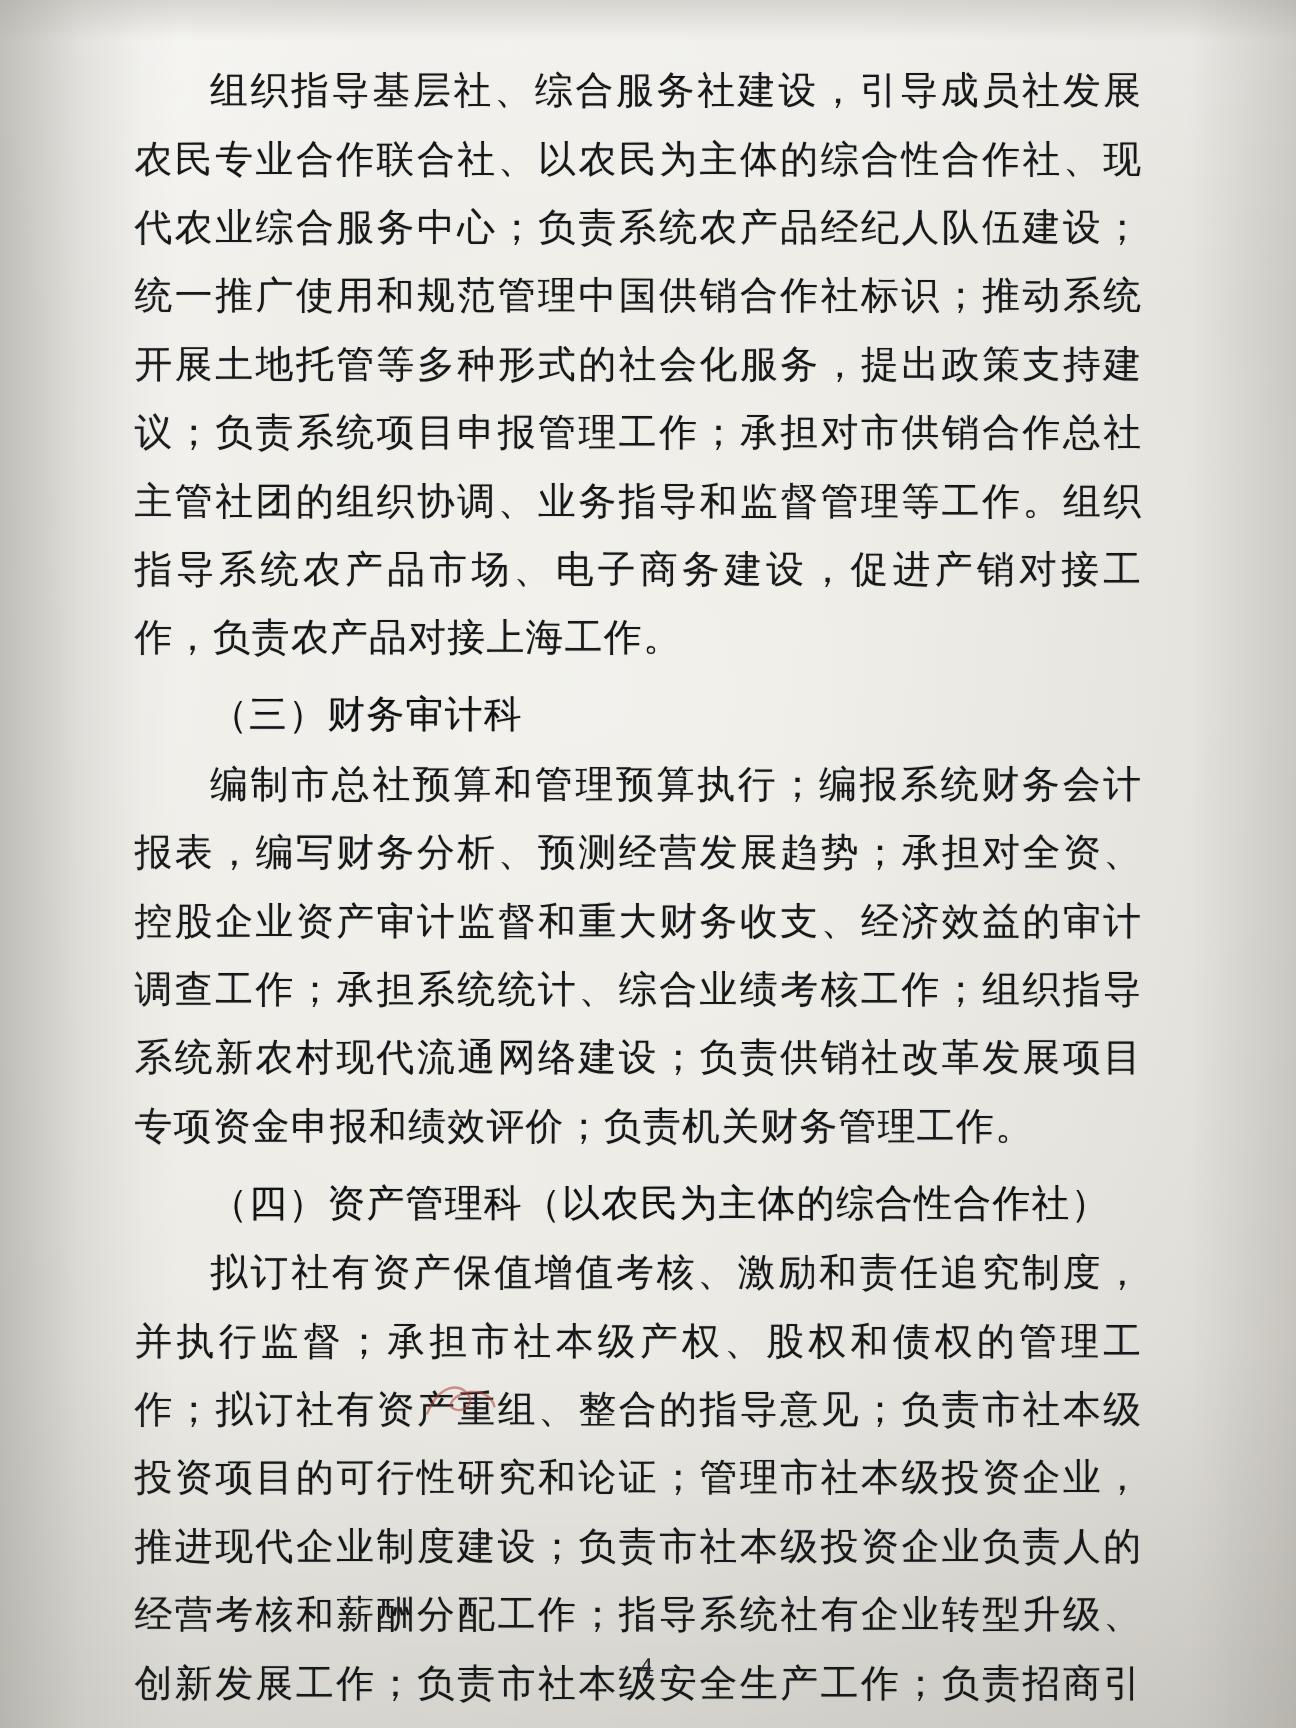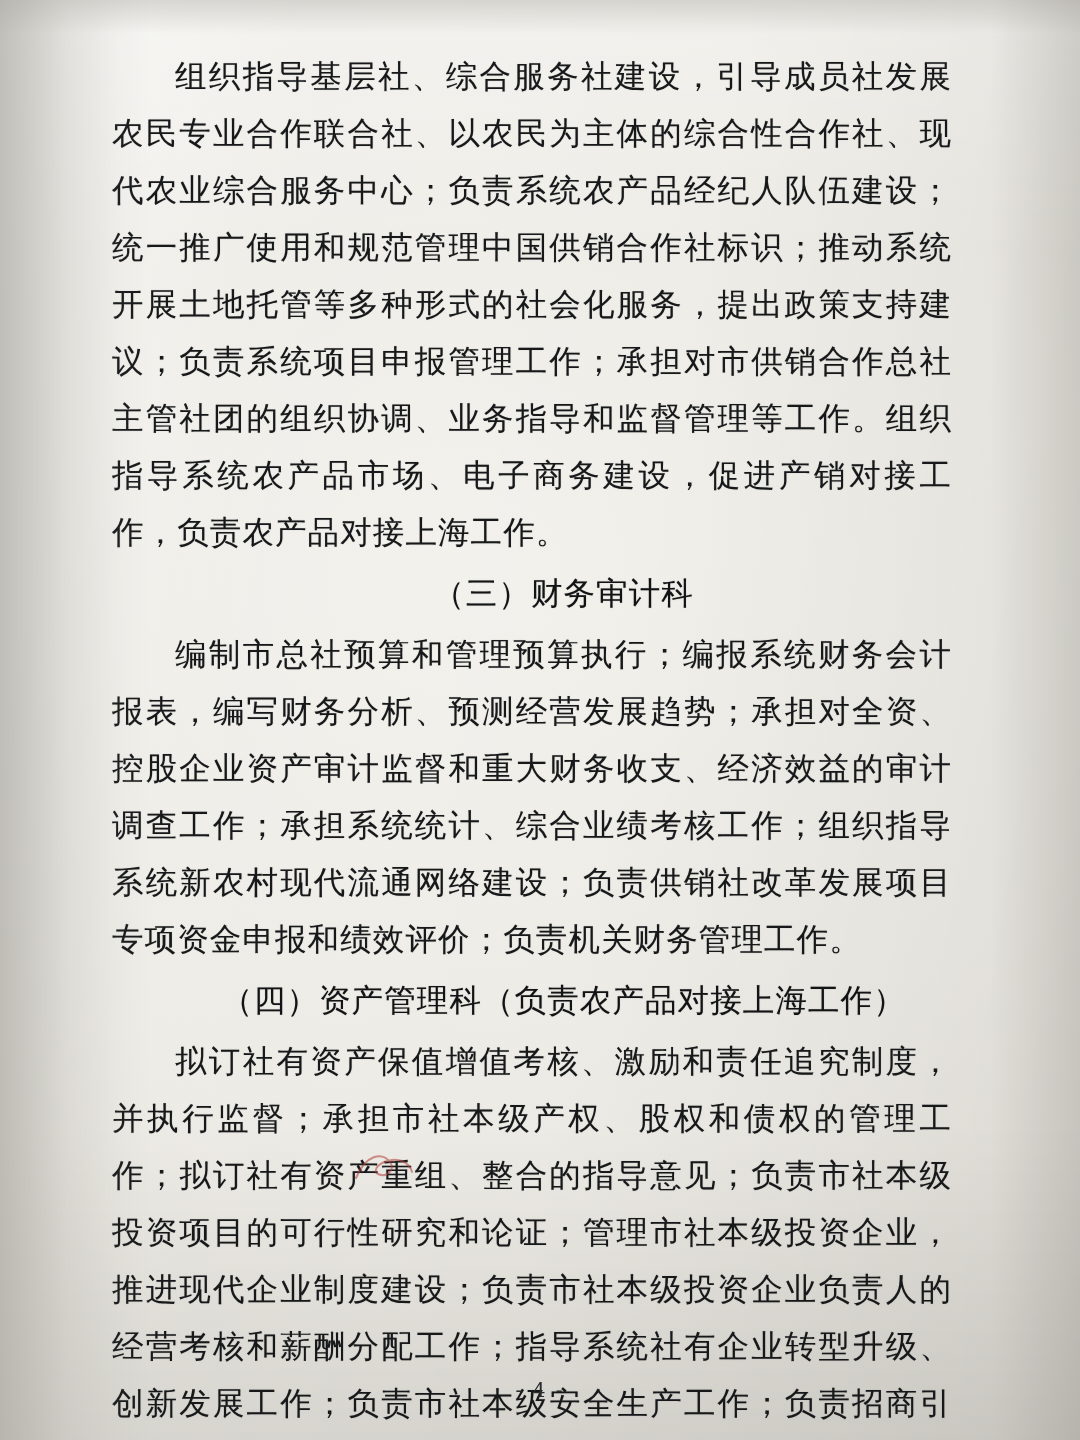--- a/index.html
+++ b/index.html
@@ -70,27 +70,27 @@
     line-height: 57px;
     letter-spacing: 1.1px;
     color: #16181a;
     text-align: justify;
     text-justify: inter-character;
     text-indent: 2em;
     text-shadow: 0 0 1px rgba(20,20,20,0.30);
   }
   p.heading {
     margin: 0 0 2px 0;
-    font-family: Liberation Mono, monospace;
+    font-family: Liberation Serif, serif;
     font-size: 31.5px;
     line-height: 57px;
     letter-spacing: 1.1px;
     color: #111315;
     text-indent: 2em;
-    text-align: center;
+    text-align: left;
     text-shadow: 0 0 1px rgba(20,20,20,0.35);
   }
   .para-spacer { height: 4px; }
 
   #page-number {
     position: absolute;
     left: 0; right: 0;
     bottom: 38px;
     text-align: center;
     font-family: "DejaVu Serif", serif;
@@ -127,21 +127,21 @@
   <div class="paper-edge-top"></div>
   <div class="paper-edge-right"></div>
   <div class="soft-left"></div>
 
   <div id="content">
     <p class="body-text">组织指导基层社、综合服务社建设，引导成员社发展农民专业合作联合社、以农民为主体的综合性合作社、现代农业综合服务中心；负责系统农产品经纪人队伍建设；统一推广使用和规范管理中国供销合作社标识；推动系统开展土地托管等多种形式的社会化服务，提出政策支持建议；负责系统项目申报管理工作；承担对市供销合作总社主管社团的组织协调、业务指导和监督管理等工作。组织指导系统农产品市场、电子商务建设，促进产销对接工作，负责农产品对接上海工作。</p>
     <div class="para-spacer"></div>
     <p class="heading">（三）财务审计科</p>
     <p class="body-text">编制市总社预算和管理预算执行；编报系统财务会计报表，编写财务分析、预测经营发展趋势；承担对全资、控股企业资产审计监督和重大财务收支、经济效益的审计调查工作；承担系统统计、综合业绩考核工作；组织指导系统新农村现代流通网络建设；负责供销社改革发展项目专项资金申报和绩效评价；负责机关财务管理工作。</p>
     <div class="para-spacer"></div>
-    <p class="heading">（四）资产管理科（负责农产品对接上海工作）</p>
+    <p class="heading">（四）资产管理科（以农民为主体的综合性合作社）</p>
     <p class="body-text">拟订社有资产保值增值考核、激励和责任追究制度，并执行监督；承担市社本级产权、股权和债权的管理工作；拟订社有资产重组、整合的指导意见；负责市社本级投资项目的可行性研究和论证；管理市社本级投资企业，推进现代企业制度建设；负责市社本级投资企业负责人的经营考核和薪酬分配工作；指导系统社有企业转型升级、创新发展工作；负责市社本级安全生产工作；负责招商引资工作。</p>
   </div>
 
   <div class="pen-mark">
     <svg width="64" height="40" viewBox="0 0 64 40" xmlns="http://www.w3.org/2000/svg">
       <path d="M4 30 C 14 6, 30 4, 38 14 C 44 22, 34 30, 26 26 C 20 23, 26 14, 40 12 C 50 11, 58 16, 60 24" fill="none" stroke="#b2403a" stroke-width="2" stroke-linecap="round"></path>
     </svg>
   </div>
 
   <div id="page-number">- 4 -</div>

